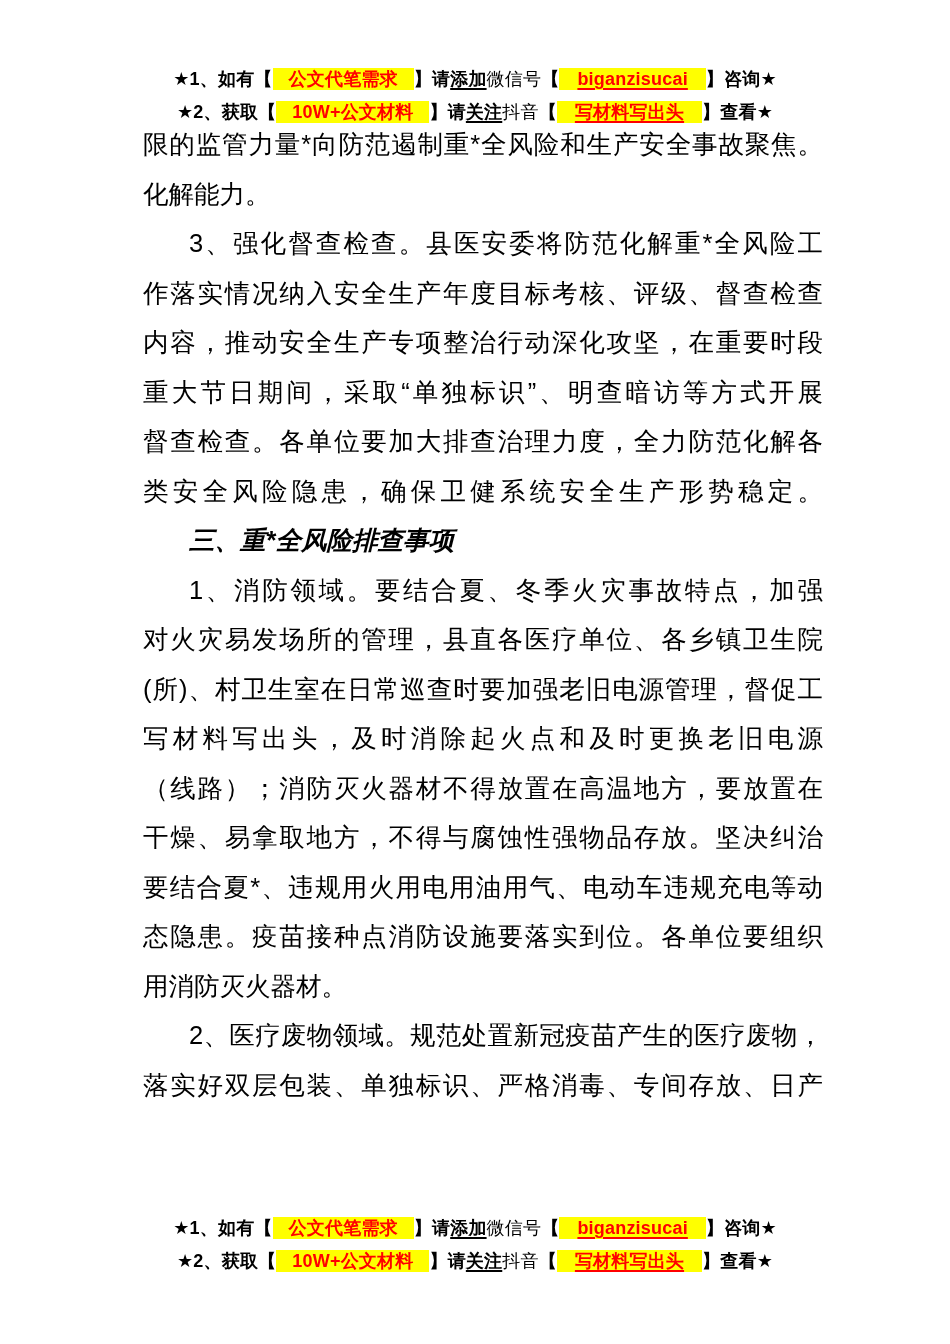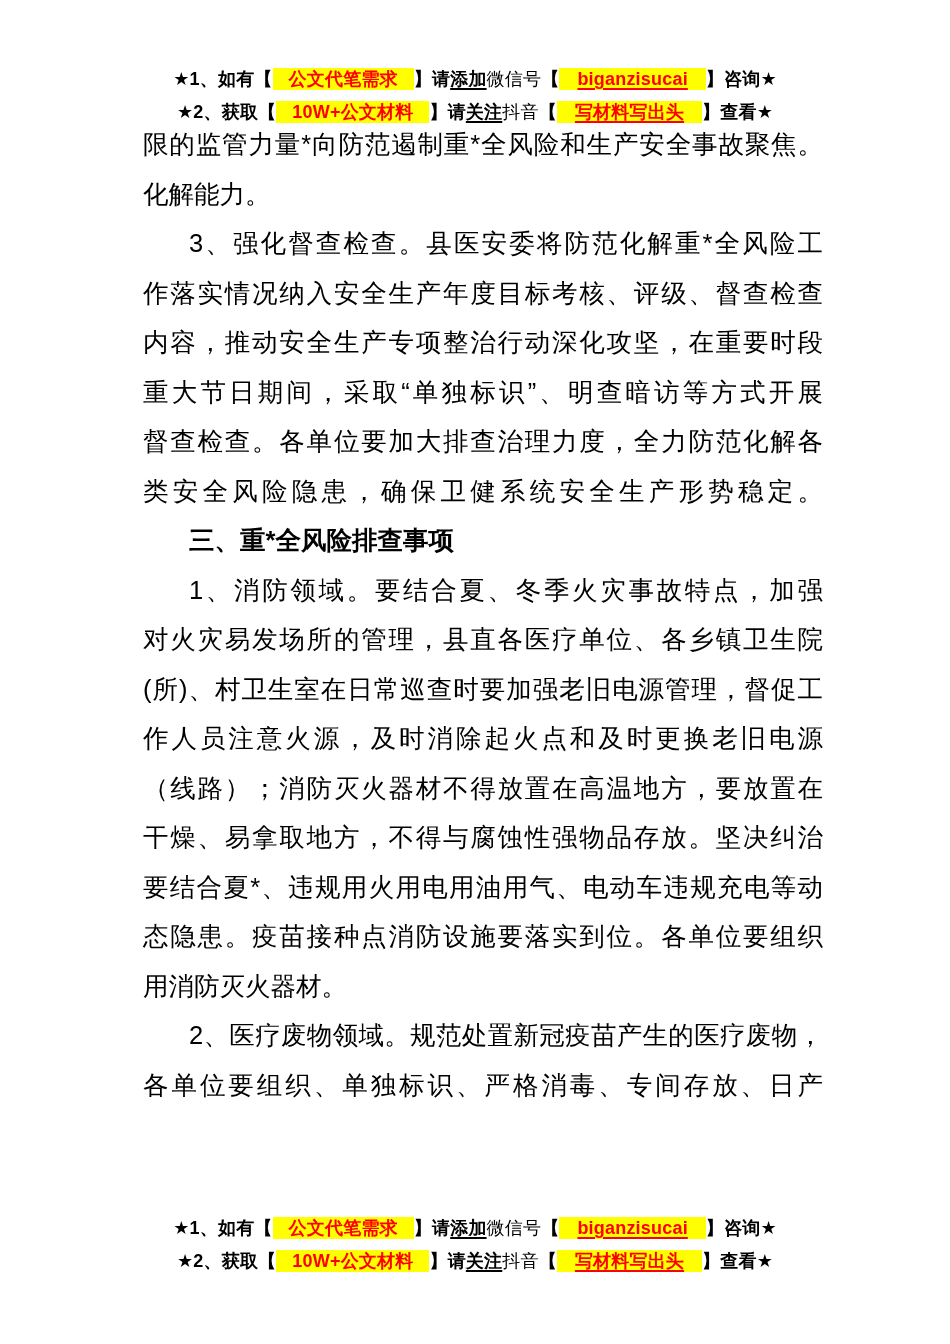--- a/index.html
+++ b/index.html
@@ -60,21 +60,21 @@
   .t-line {
     height: 49.5px;
     line-height: 49.5px;
     text-align: justify;
     text-align-last: left;
     overflow: hidden;
     white-space: nowrap;
   }
   .t-line.fill { text-align-last: justify; }
   .t-line.indent { text-indent: 46px; }
-  .t-line.heading { font-weight: 700; }
+  .t-line.heading { font-weight: 700; font-style: italic; }
 </style>
 </head>
 <body>
 
 <div class="page">
   <div class="promo promo-top">
       <div class="promo-line"><span class="seg seg-bold">★1、如有【</span><span class="seg seg-highlight">公文代笔需求</span><span class="seg seg-bold">】请</span><span class="seg seg-bold-underline">添加</span><span class="seg seg-regular">微信号</span><span class="seg seg-bold">【</span><span class="seg seg-highlight-underline">biganzisucai</span><span class="seg seg-bold">】咨询★</span></div>
       <div class="promo-line"><span class="seg seg-bold">★2、获取【</span><span class="seg seg-highlight">10W+公文材料</span><span class="seg seg-bold">】请</span><span class="seg seg-bold-underline">关注</span><span class="seg seg-regular">抖音</span><span class="seg seg-bold">【</span><span class="seg seg-highlight-underline">写材料写出头</span><span class="seg seg-bold">】查看★</span></div>
     </div>
   <div class="doc-body">
@@ -90,29 +90,29 @@
         <div class="t-line fill">督查检查。各单位要加大排查治理力度，全力防范化解各</div>
         <div class="t-line fill">类安全风险隐患，确保卫健系统安全生产形势稳定。</div>
       </div>
       <div class="paragraph">
         <div class="t-line indent heading">三、重*全风险排查事项</div>
       </div>
       <div class="paragraph">
         <div class="t-line fill indent">1、消防领域。要结合夏、冬季火灾事故特点，加强</div>
         <div class="t-line fill">对火灾易发场所的管理，县直各医疗单位、各乡镇卫生院</div>
         <div class="t-line fill">(所)、村卫生室在日常巡查时要加强老旧电源管理，督促工</div>
-        <div class="t-line fill">作人员注意火源，及时消除起火点和及时更换老旧电源</div>
+        <div class="t-line fill">写材料写出头，及时消除起火点和及时更换老旧电源</div>
         <div class="t-line fill">（线路）；消防灭火器材不得放置在高温地方，要放置在</div>
         <div class="t-line fill">干燥、易拿取地方，不得与腐蚀性强物品存放。坚决纠治</div>
         <div class="t-line fill">要结合夏*、违规用火用电用油用气、电动车违规充电等动</div>
         <div class="t-line fill">态隐患。疫苗接种点消防设施要落实到位。各单位要组织</div>
         <div class="t-line">用消防灭火器材。</div>
       </div>
       <div class="paragraph">
         <div class="t-line fill indent">2、医疗废物领域。规范处置新冠疫苗产生的医疗废物，</div>
-        <div class="t-line fill">各单位要组织、单独标识、严格消毒、专间存放、日产</div>
+        <div class="t-line fill">落实好双层包装、单独标识、严格消毒、专间存放、日产</div>
       </div>
     </div>
   <div class="promo promo-bottom">
       <div class="promo-line"><span class="seg seg-bold">★1、如有【</span><span class="seg seg-highlight">公文代笔需求</span><span class="seg seg-bold">】请</span><span class="seg seg-bold-underline">添加</span><span class="seg seg-regular">微信号</span><span class="seg seg-bold">【</span><span class="seg seg-highlight-underline">biganzisucai</span><span class="seg seg-bold">】咨询★</span></div>
       <div class="promo-line"><span class="seg seg-bold">★2、获取【</span><span class="seg seg-highlight">10W+公文材料</span><span class="seg seg-bold">】请</span><span class="seg seg-bold-underline">关注</span><span class="seg seg-regular">抖音</span><span class="seg seg-bold">【</span><span class="seg seg-highlight-underline">写材料写出头</span><span class="seg seg-bold">】查看★</span></div>
     </div>
 </div>
 
 </body></html>

